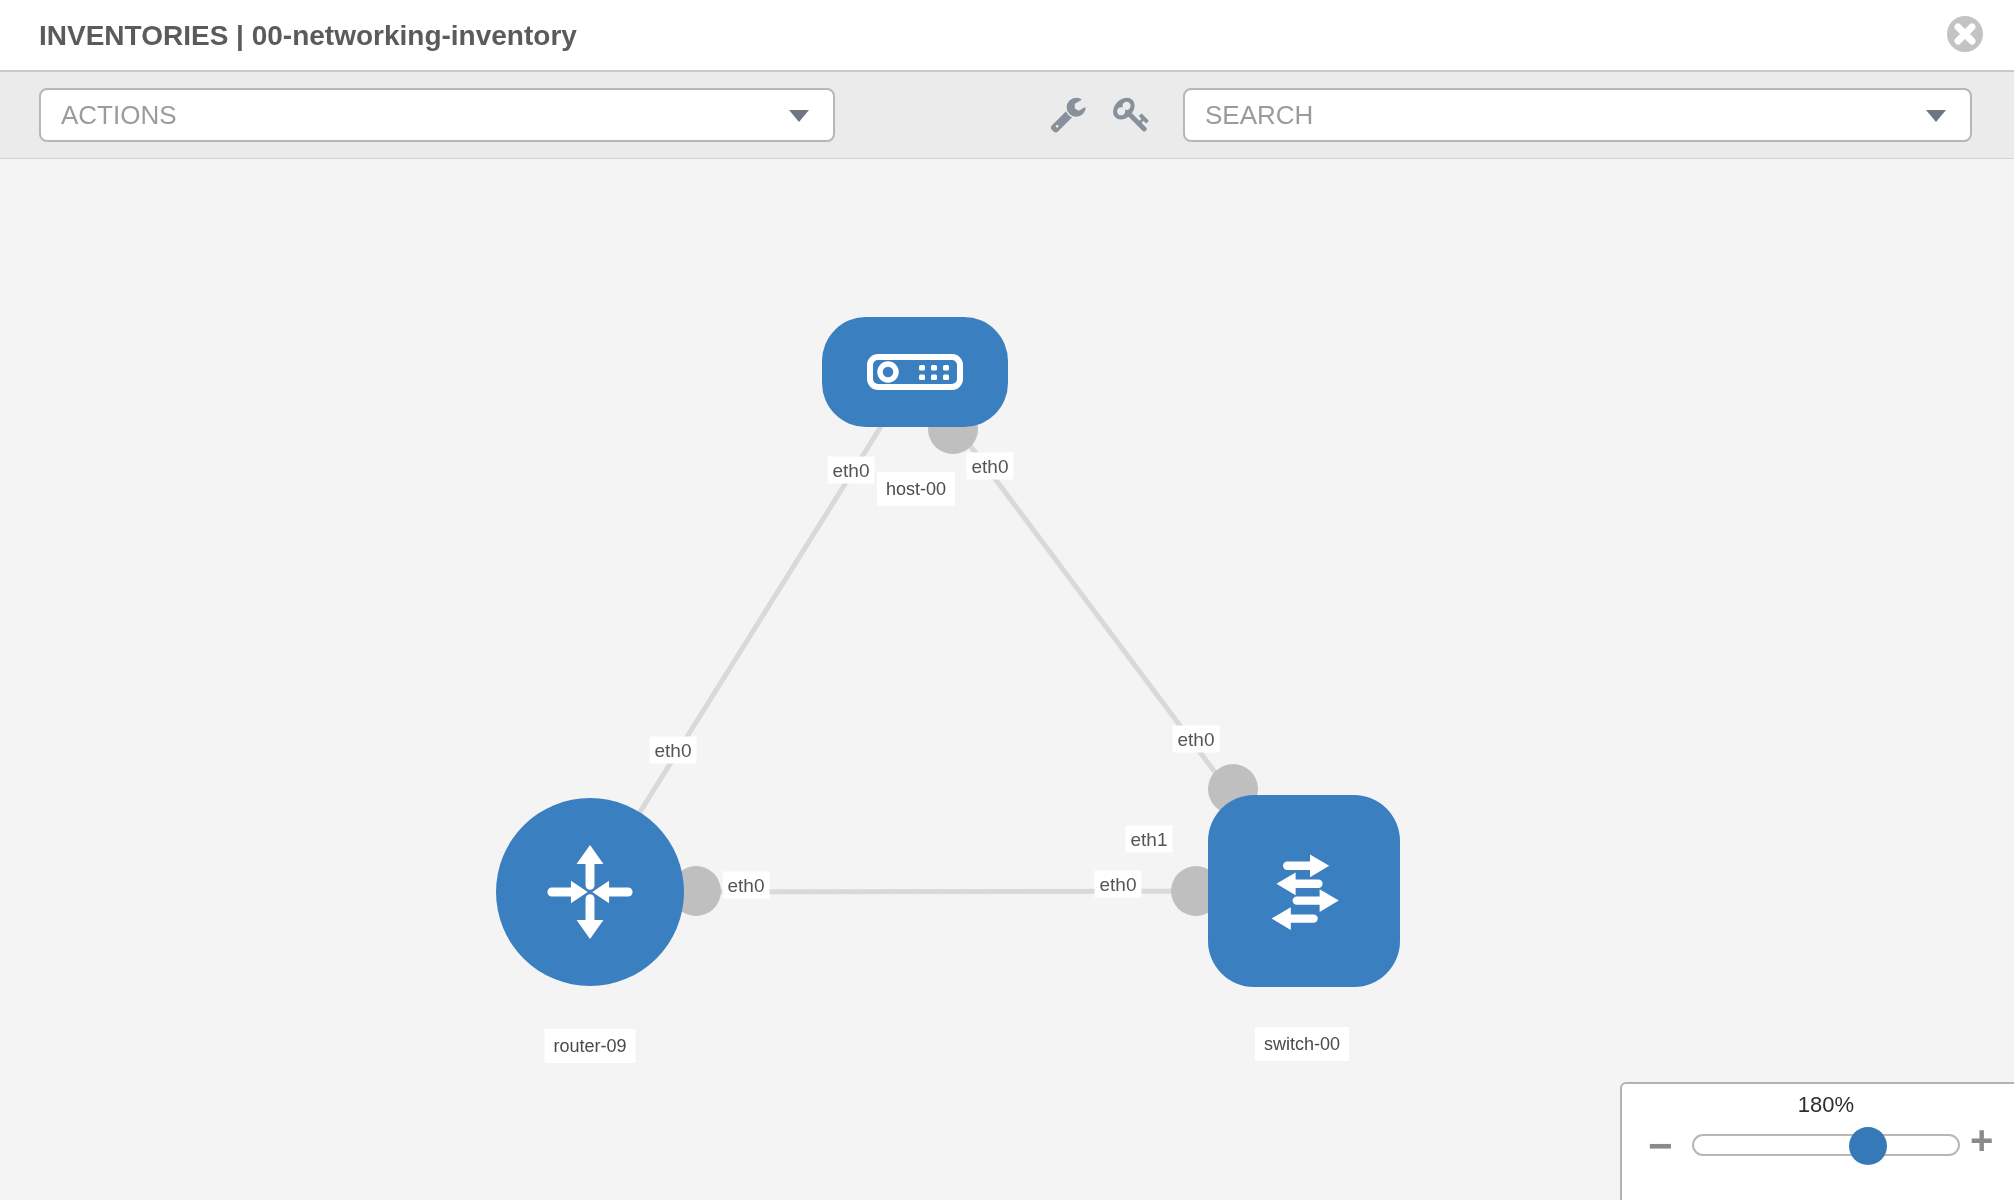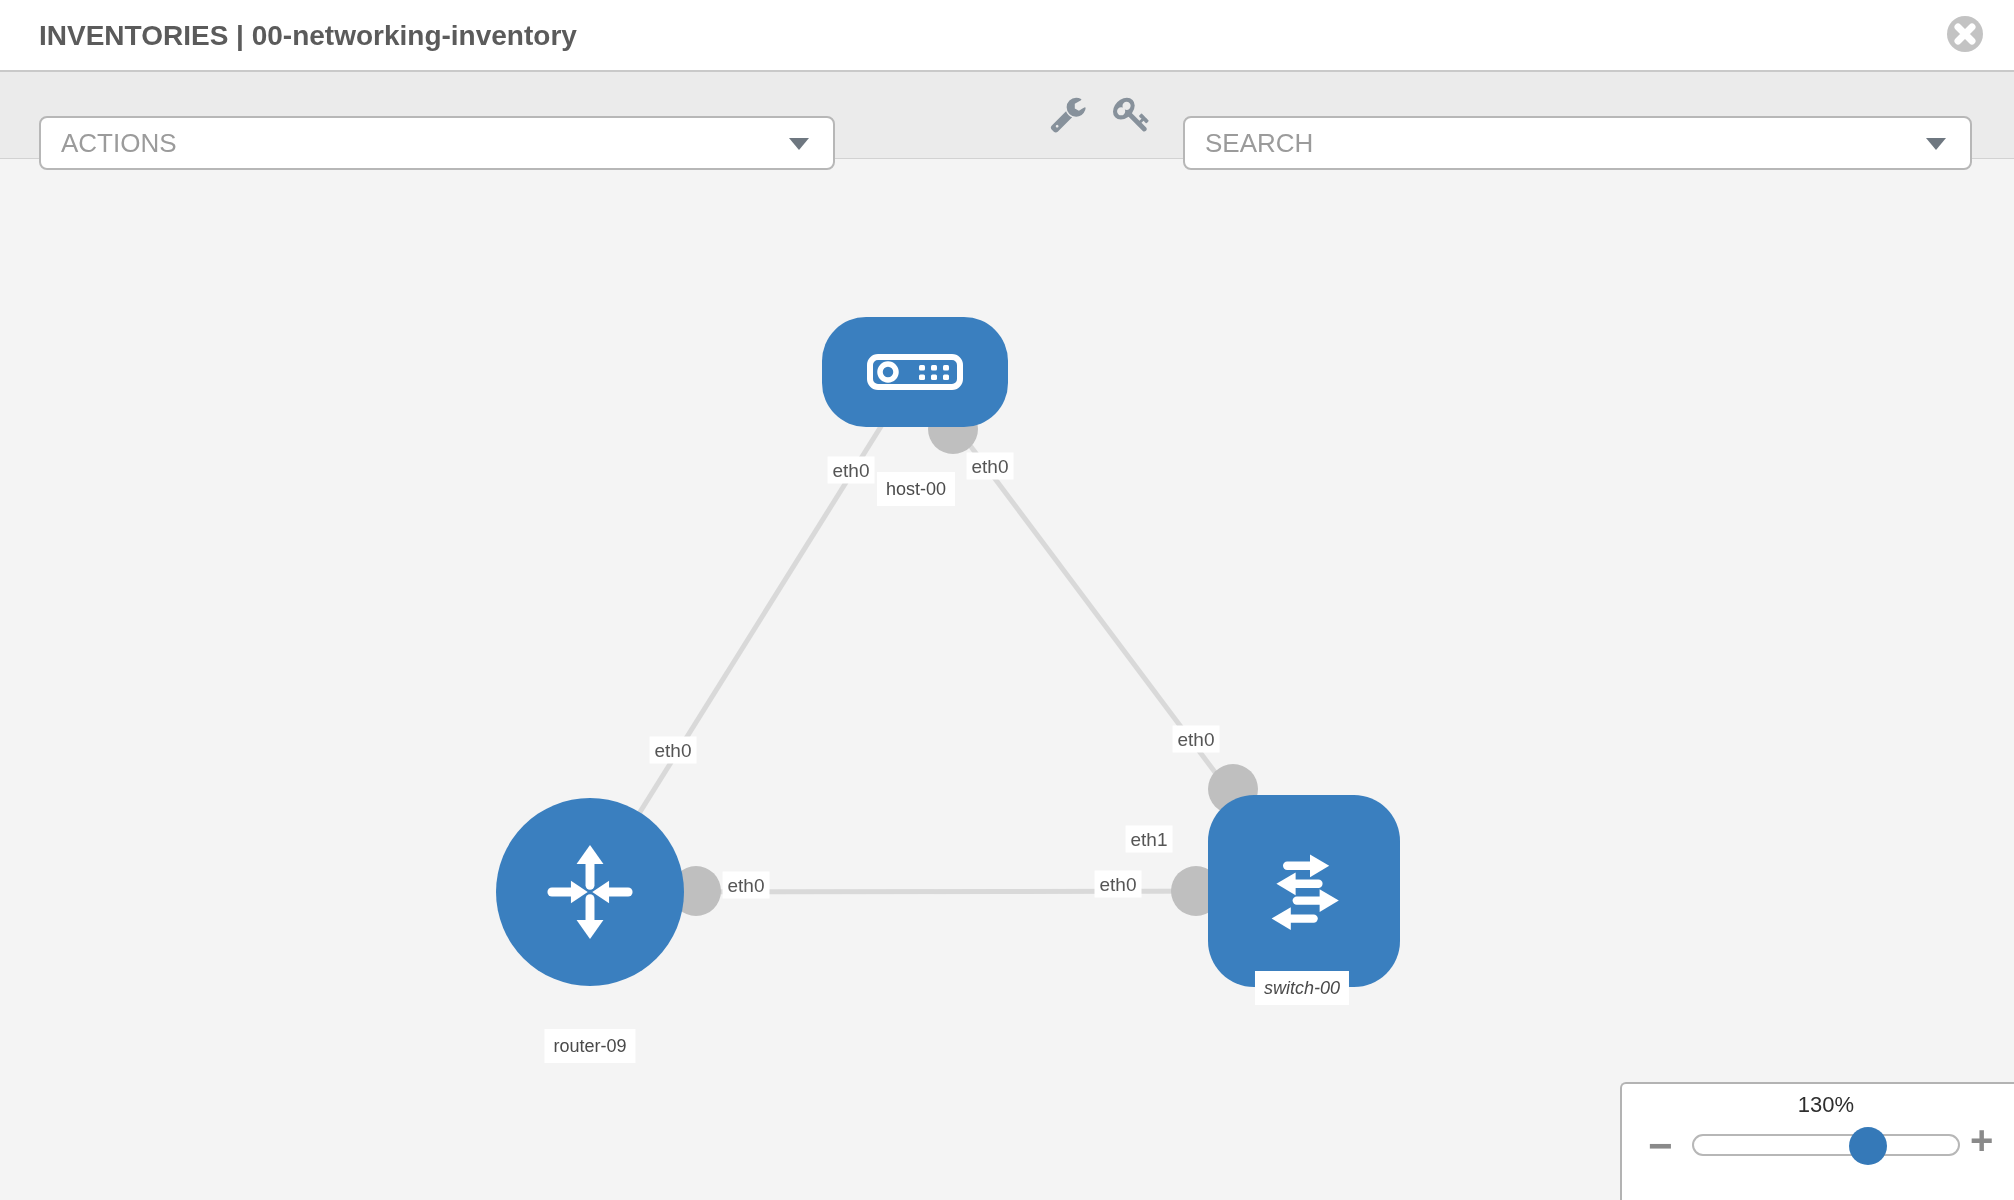--- a/index.html
+++ b/index.html
@@ -12,21 +12,21 @@
          font-weight:700;color:#5b5b5b;letter-spacing:0;}
   .close-btn{position:absolute;right:30px;top:15px;width:38px;height:38px;cursor:pointer;}
 
   
   .toolbar{position:absolute;top:70px;left:0;right:0;height:86px;background:#ebebeb;
            border-top:2px solid #c9c9c9;border-bottom:1px solid #d2d2d2;
            box-sizing:content-box;z-index:20;}
   .select{position:absolute;top:16px;height:54px;background:#fff;
           border:2px solid #b7b7b7;border-radius:8px;box-sizing:border-box;
           display:flex;align-items:center;padding:0 20px;
-          color:#9b9b9b;font-size:26px;cursor:pointer;margin-top:28px;}
+          color:#9b9b9b;font-size:26px;cursor:pointer;}
   #actions-select{left:39px;width:796px;}
   #search-select{left:1183px;width:789px;}
   .caret{position:absolute;right:24px;top:50%;margin-top:-5px;width:0;height:0;
          border-left:10px solid transparent;border-right:10px solid transparent;
          border-top:12px solid #6e7780;}
   .tool-icon{position:absolute;top:23px;width:38px;height:38px;cursor:pointer;}
   #wrench-btn{left:1049px;}
   #key-btn{left:1113px;}
   .tool-icon svg{width:38px;height:38px;fill:#87919b;}
 
@@ -158,25 +158,25 @@
             <path d="M58 73 H36"></path>
           </g>
           <g fill="#fff">
             <polygon points="71,29 55,19.5 55,38.5"></polygon>
             <polygon points="27,44 43,34.5 43,53.5"></polygon>
             <polygon points="79,58 63,48.5 63,67.5"></polygon>
             <polygon points="23,73 39,63.5 39,82.5"></polygon>
           </g>
         </svg>
       </div>
-      <div class="chip node-chip" style="left: 1302px; top: 956px; font-style: italic;">switch-00</div>
+      <div class="chip node-chip" style="left: 1302px; top: 1012px;">switch-00</div>
     </div>
 
   <div class="zoom-panel">
-    <div class="zoom-level">130%</div>
+    <div class="zoom-level">180%</div>
     <div class="zoom-minus">−</div>
     <div class="zoom-track">
       <div class="zoom-knob" id="zoom-knob" style="left: 155px; background: rgb(53, 121, 184);"></div>
     </div>
     <div class="zoom-plus">+</div>
   </div>
 
 </div>
 
 </body></html>

